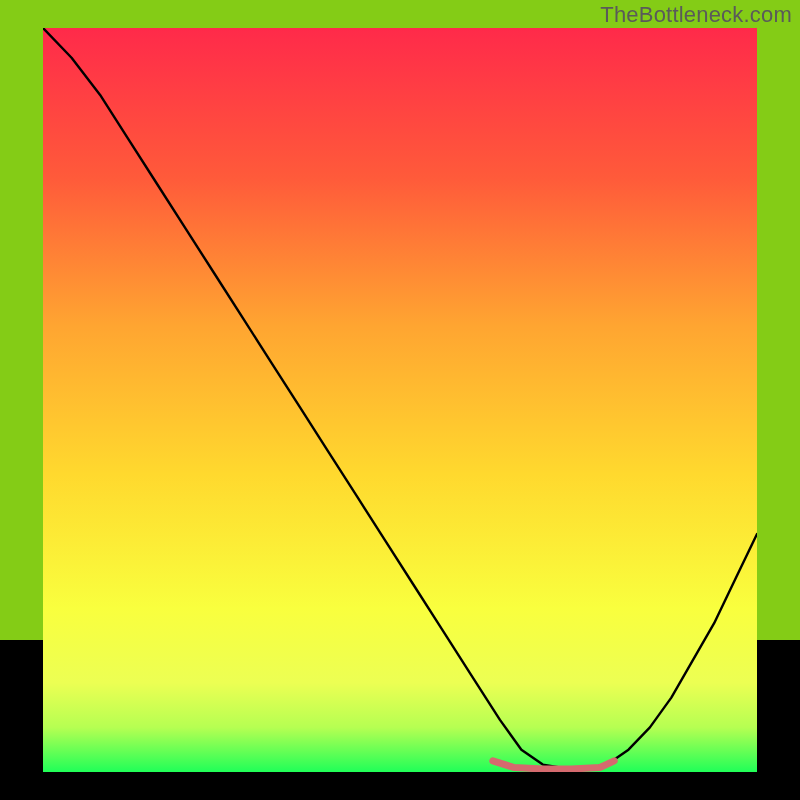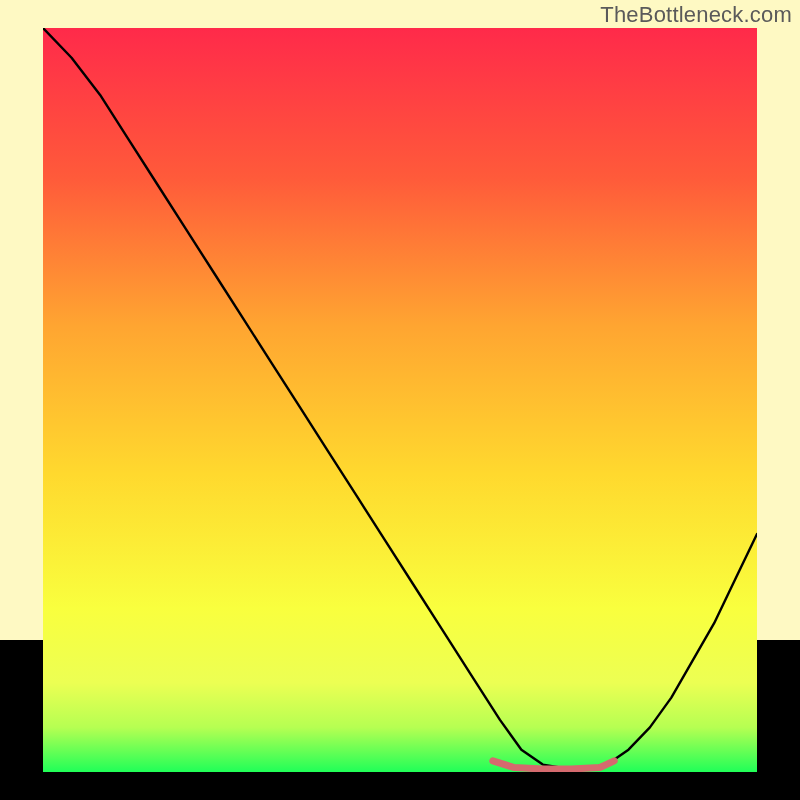--- a/index.html
+++ b/index.html
@@ -8,21 +8,21 @@
     width: 800px;
     height: 800px;
     background: #000;
     overflow: hidden;
     font-family: Arial, Helvetica, sans-serif;
   }
   .frame {
     position: relative;
     width: 800px;
     height: 640px;
-    background: #fef9c3;
+    background: #84cc16;
   }
   .watermark {
     position: absolute;
     top: 2px;
     right: 8px;
     color: #5a5a5a;
     font-size: 22px;
     font-weight: 500;
     letter-spacing: 0.2px;
     z-index: 5;

